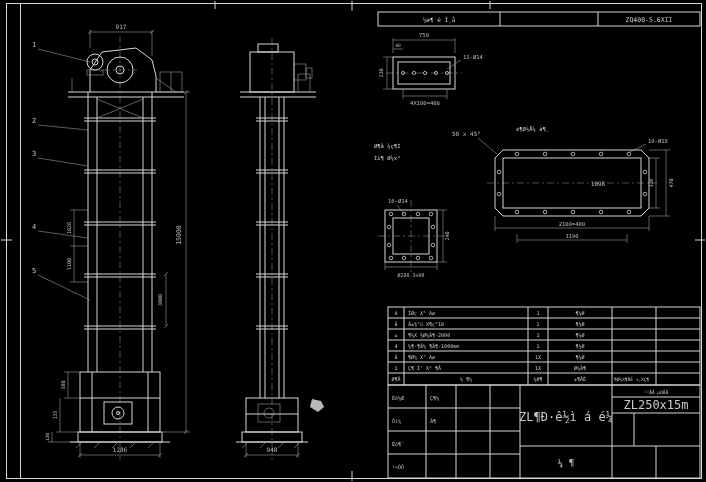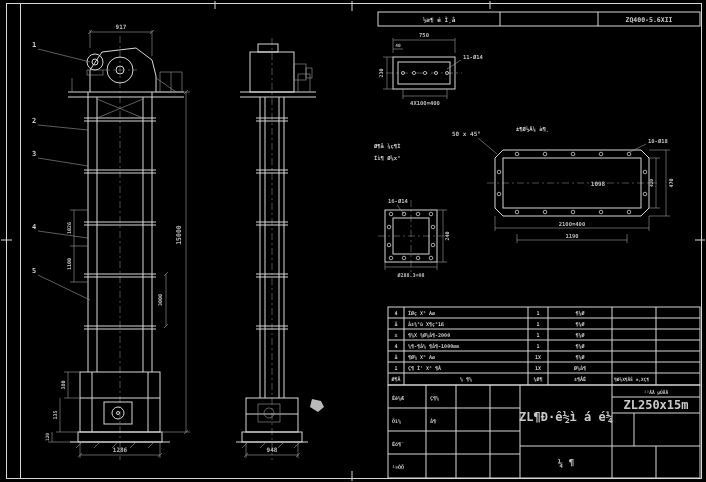--- a/index.html
+++ b/index.html
@@ -1,17 +1,17 @@
 <!DOCTYPE html>
 <html><head>
 <meta charset="utf-8">
 <style>
   html,body{margin:0;padding:0;background:#000;}
   .sheet{position:relative;width:706px;height:482px;background:#000;overflow:hidden;
-         font-family:"DejaVu Sans Mono",monospace;font-weight:bold;}
+         font-family:"DejaVu Sans Mono",monospace;}
   svg{position:absolute;left:0;top:0;}
   svg text{fill:#c9c9c9;font-family:"DejaVu Sans Mono",monospace;}
   .ln{stroke:#d6d6d6;stroke-width:1;fill:none;}
   .ln2{stroke:#9a9a9a;stroke-width:0.6;fill:none;}
   .cl{stroke:#7f7f7f;stroke-width:0.6;fill:none;stroke-dasharray:7 3 2 3;}
   .hole{stroke:#cfcfcf;stroke-width:0.8;fill:none;}
   .t45{font-size:4.5px;}.t5{font-size:5px;}.t55{font-size:5.5px;}
   .t6{font-size:6px;}.t65{font-size:6.5px;}.t7{font-size:7px;}
   .t9{font-size:9px;}.t12{font-size:12px;}
   .dimtx{fill:#bdbdbd;}

